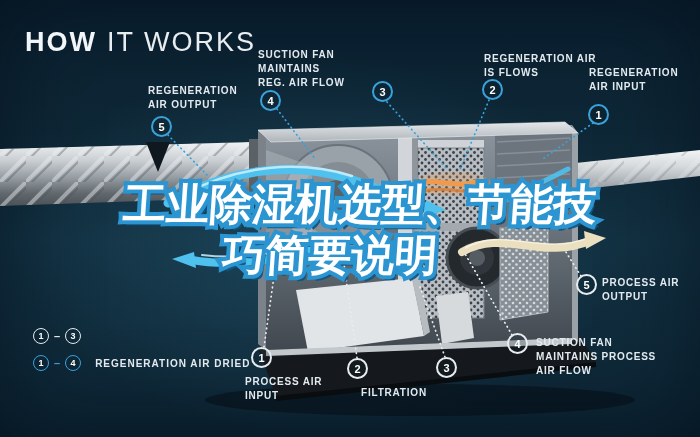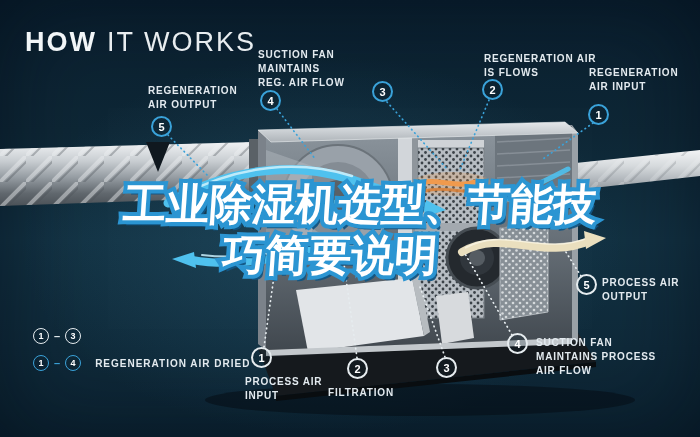--- a/index.html
+++ b/index.html
@@ -227,21 +227,21 @@
 
   <div class="abs lbl" style="left:589px;top:66px">REGENERATION
 AIR INPUT</div>
   <div class="abs co blue" style="left:588px;top:104px">1</div>
 
   <div class="abs co white" style="left:251px;top:347px">1</div>
   <div class="abs lbl" style="left:245px;top:375px">PROCESS AIR
 INPUT</div>
 
   <div class="abs co white" style="left:347px;top:358px">2</div>
-  <div class="abs lbl" style="left:328px;top:386px">FILTRATION</div>
+  <div class="abs lbl" style="left:361px;top:386px">FILTRATION</div>
 
   <div class="abs co white" style="left:436px;top:357px">3</div>
 
   <div class="abs co white" style="left:507px;top:333px">4</div>
   <div class="abs lbl" style="left:536px;top:336px">SUCTION FAN
 MAINTAINS PROCESS
 AIR FLOW</div>
 
   <div class="abs co white" style="left:576px;top:274px">5</div>
   <div class="abs lbl" style="left:602px;top:276px">PROCESS AIR

